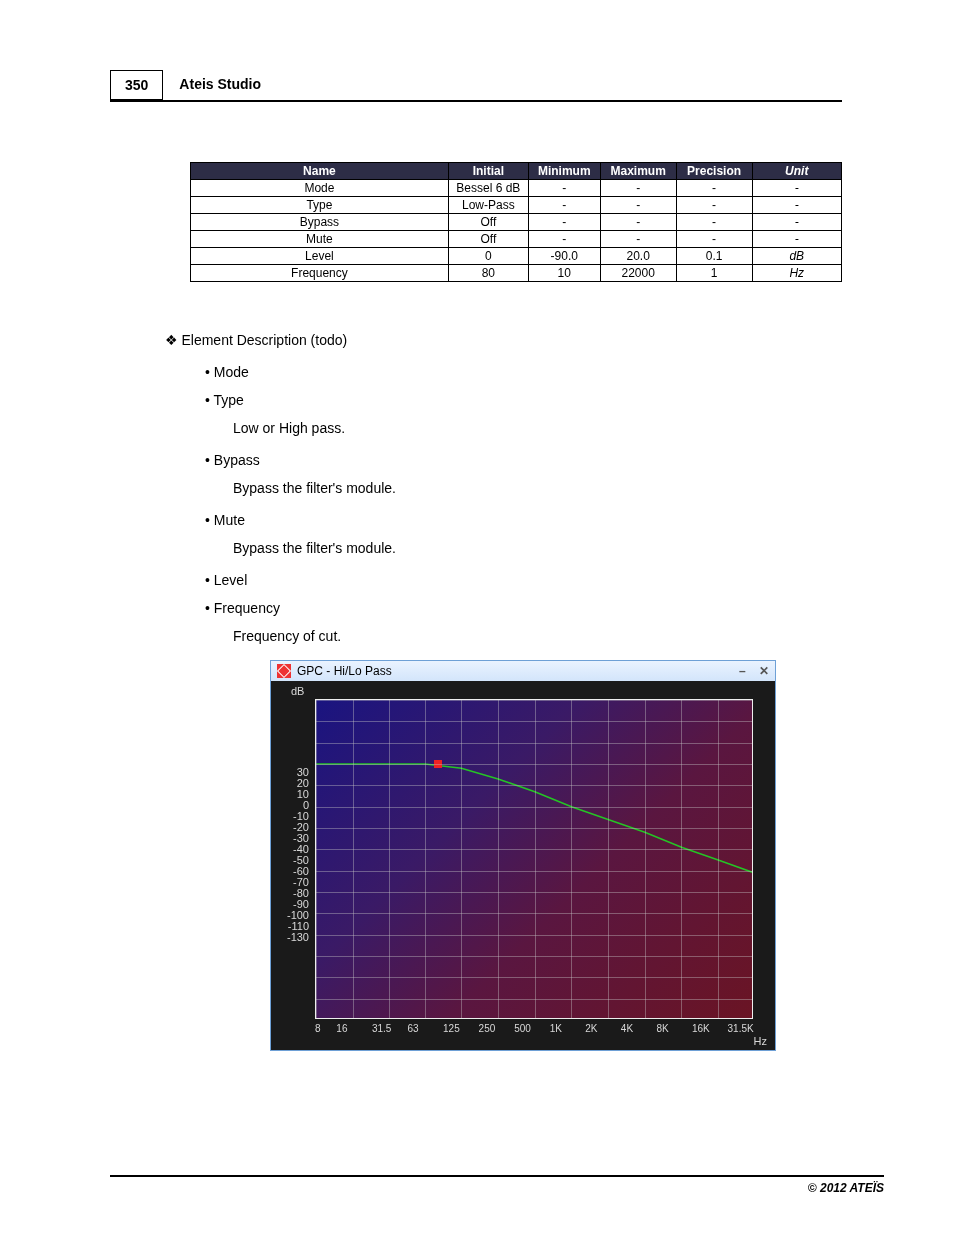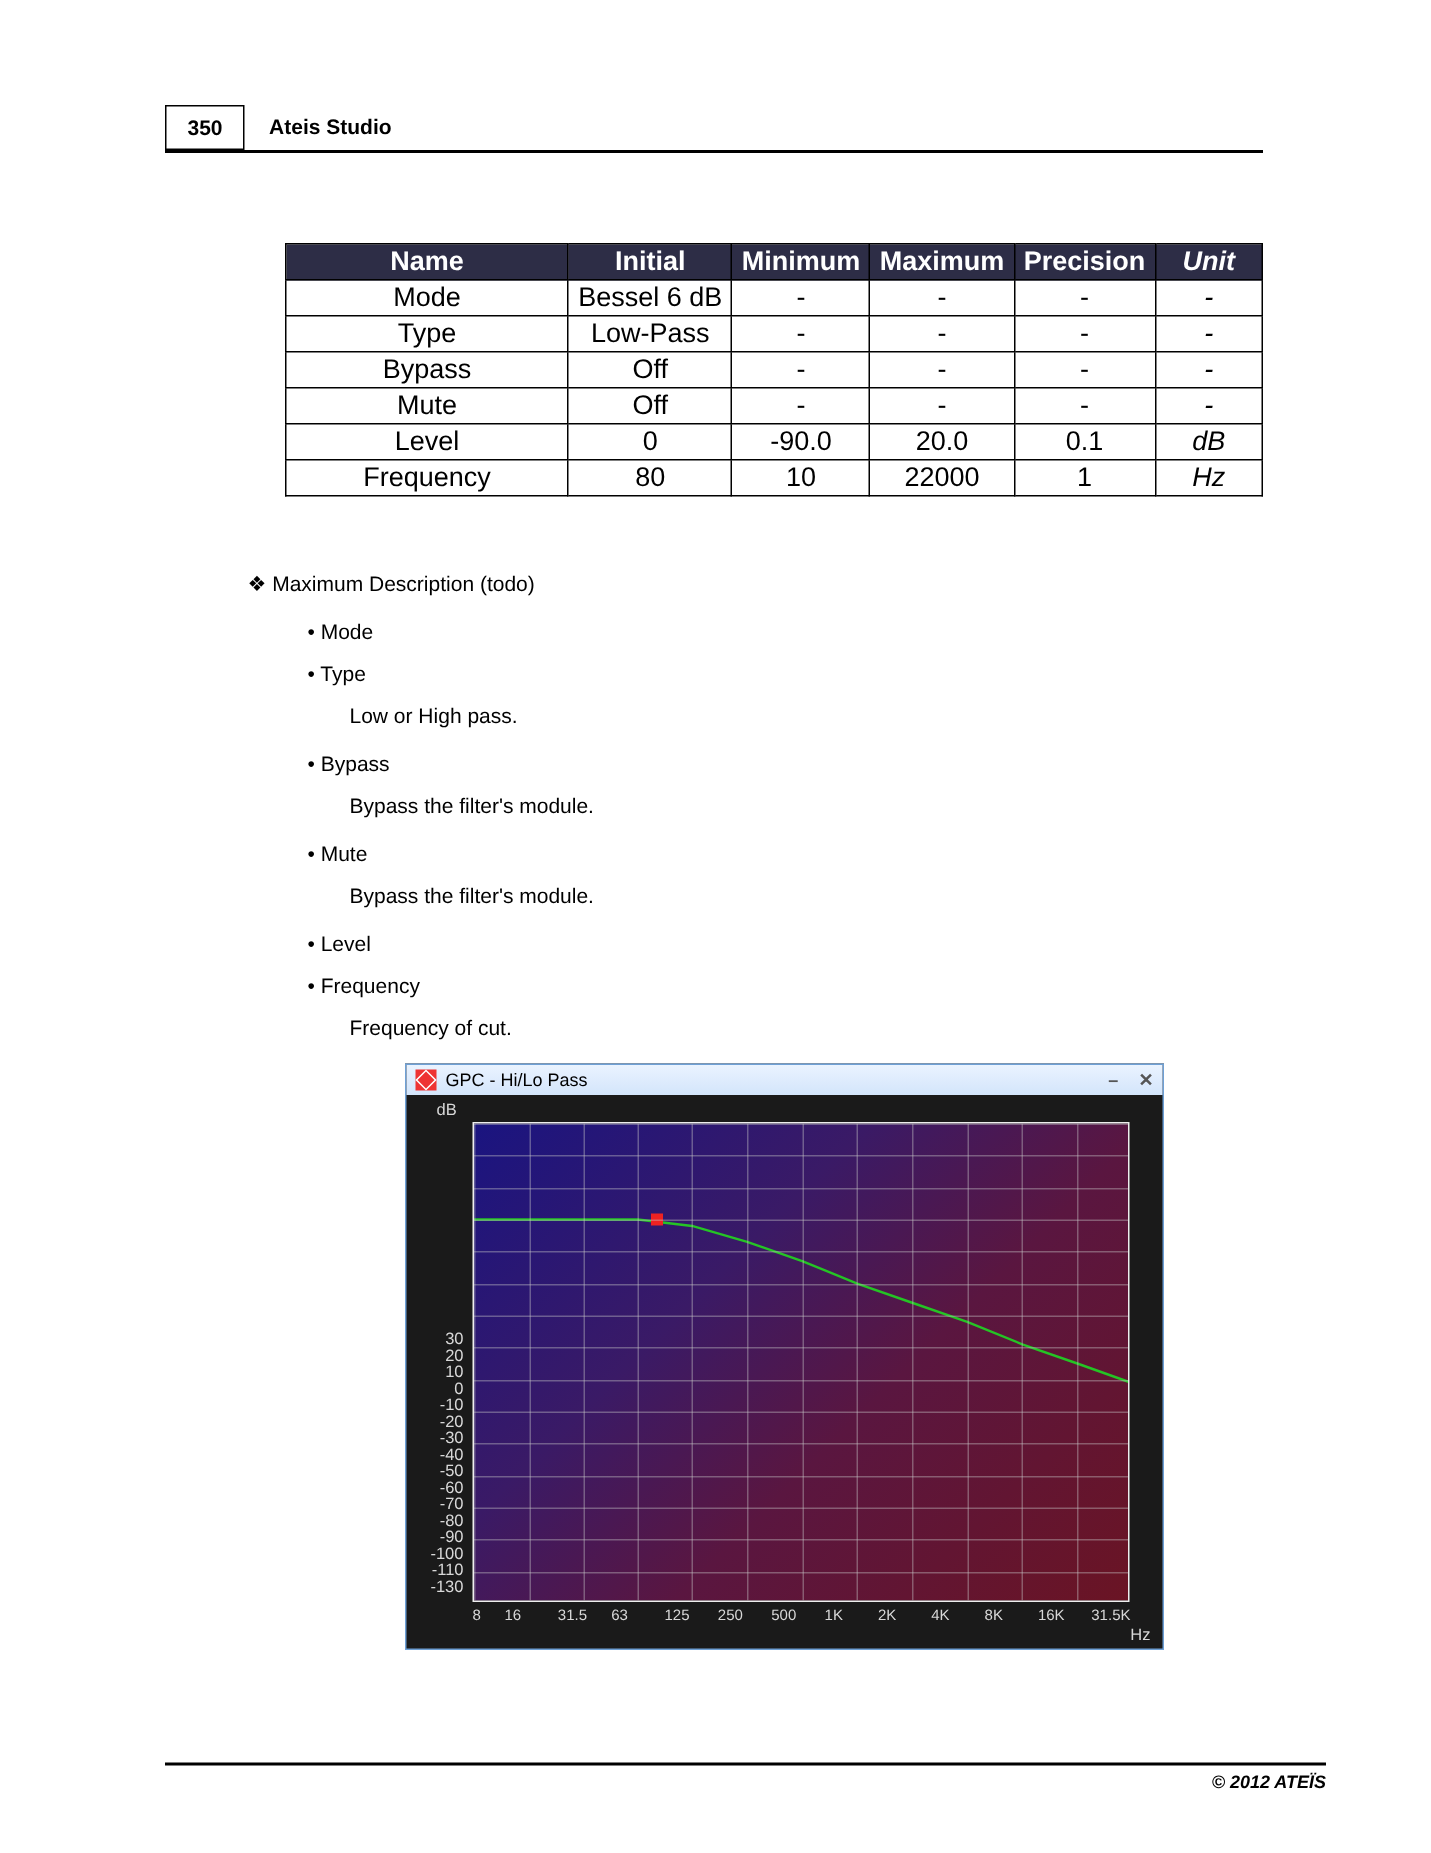--- a/index.html
+++ b/index.html
@@ -33,21 +33,21 @@
   .header-title {
     font-weight: bold;
     font-size: 14px;
     align-self: center;
     padding-bottom: 2px;
   }
   
   .params-table {
     border-collapse: collapse;
     margin: 0 0 50px 80px;
-    font-size: 18px;
+    font-size: 12px;
   }
   .params-table th, .params-table td {
     border: 1px solid #000;
     padding: 1px 6px;
     text-align: center;
     white-space: nowrap;
   }
   .params-table th {
     background: #2d2d46;
     color: #fff;
@@ -118,21 +118,21 @@
   }
   .plot-area {
     position: relative;
     padding: 6px 12px 16px 44px;
   }
   .plot-ylabel {
     position: absolute; left: 20px; top: 4px; text-align: right;
   }
   .plot-yticks {
     position: absolute; left: 6px; top: 14px;
-    display: flex; flex-direction: column; justify-content: flex-end;
+    display: flex; flex-direction: column; justify-content: center;
     height: 320px; width: 32px; text-align: right;
   }
   .plot-yticks span { line-height: 1; }
   .grid {
     position: relative;
     width: 438px; height: 320px;
     background:
       linear-gradient(135deg, #1a1480 0%, #3a1a66 35%, #5a1640 60%, #6a1424 100%);
     border: 1px solid #eee;
     overflow: hidden;
@@ -236,21 +236,21 @@
           <td class="initial">80</td>
           <td class="minc">10</td>
           <td class="maxc">22000</td>
           <td class="prec">1</td>
           <td class="unit">Hz</td>
         </tr>
       </tbody>
   </table>
 
   <div class="sect">
-    <p class="sect-h">Maximum Description (todo)</p>
+    <p class="sect-h">Element Description (todo)</p>
     <ul class="bullets" id="bullets">
         <li>
           <span class="bl">Mode</span>
         </li>
         <li>
           <span class="bl">Type</span>
           <span class="bdesc">Low or High pass.</span>
         </li>
         <li>
           <span class="bl">Bypass</span>

